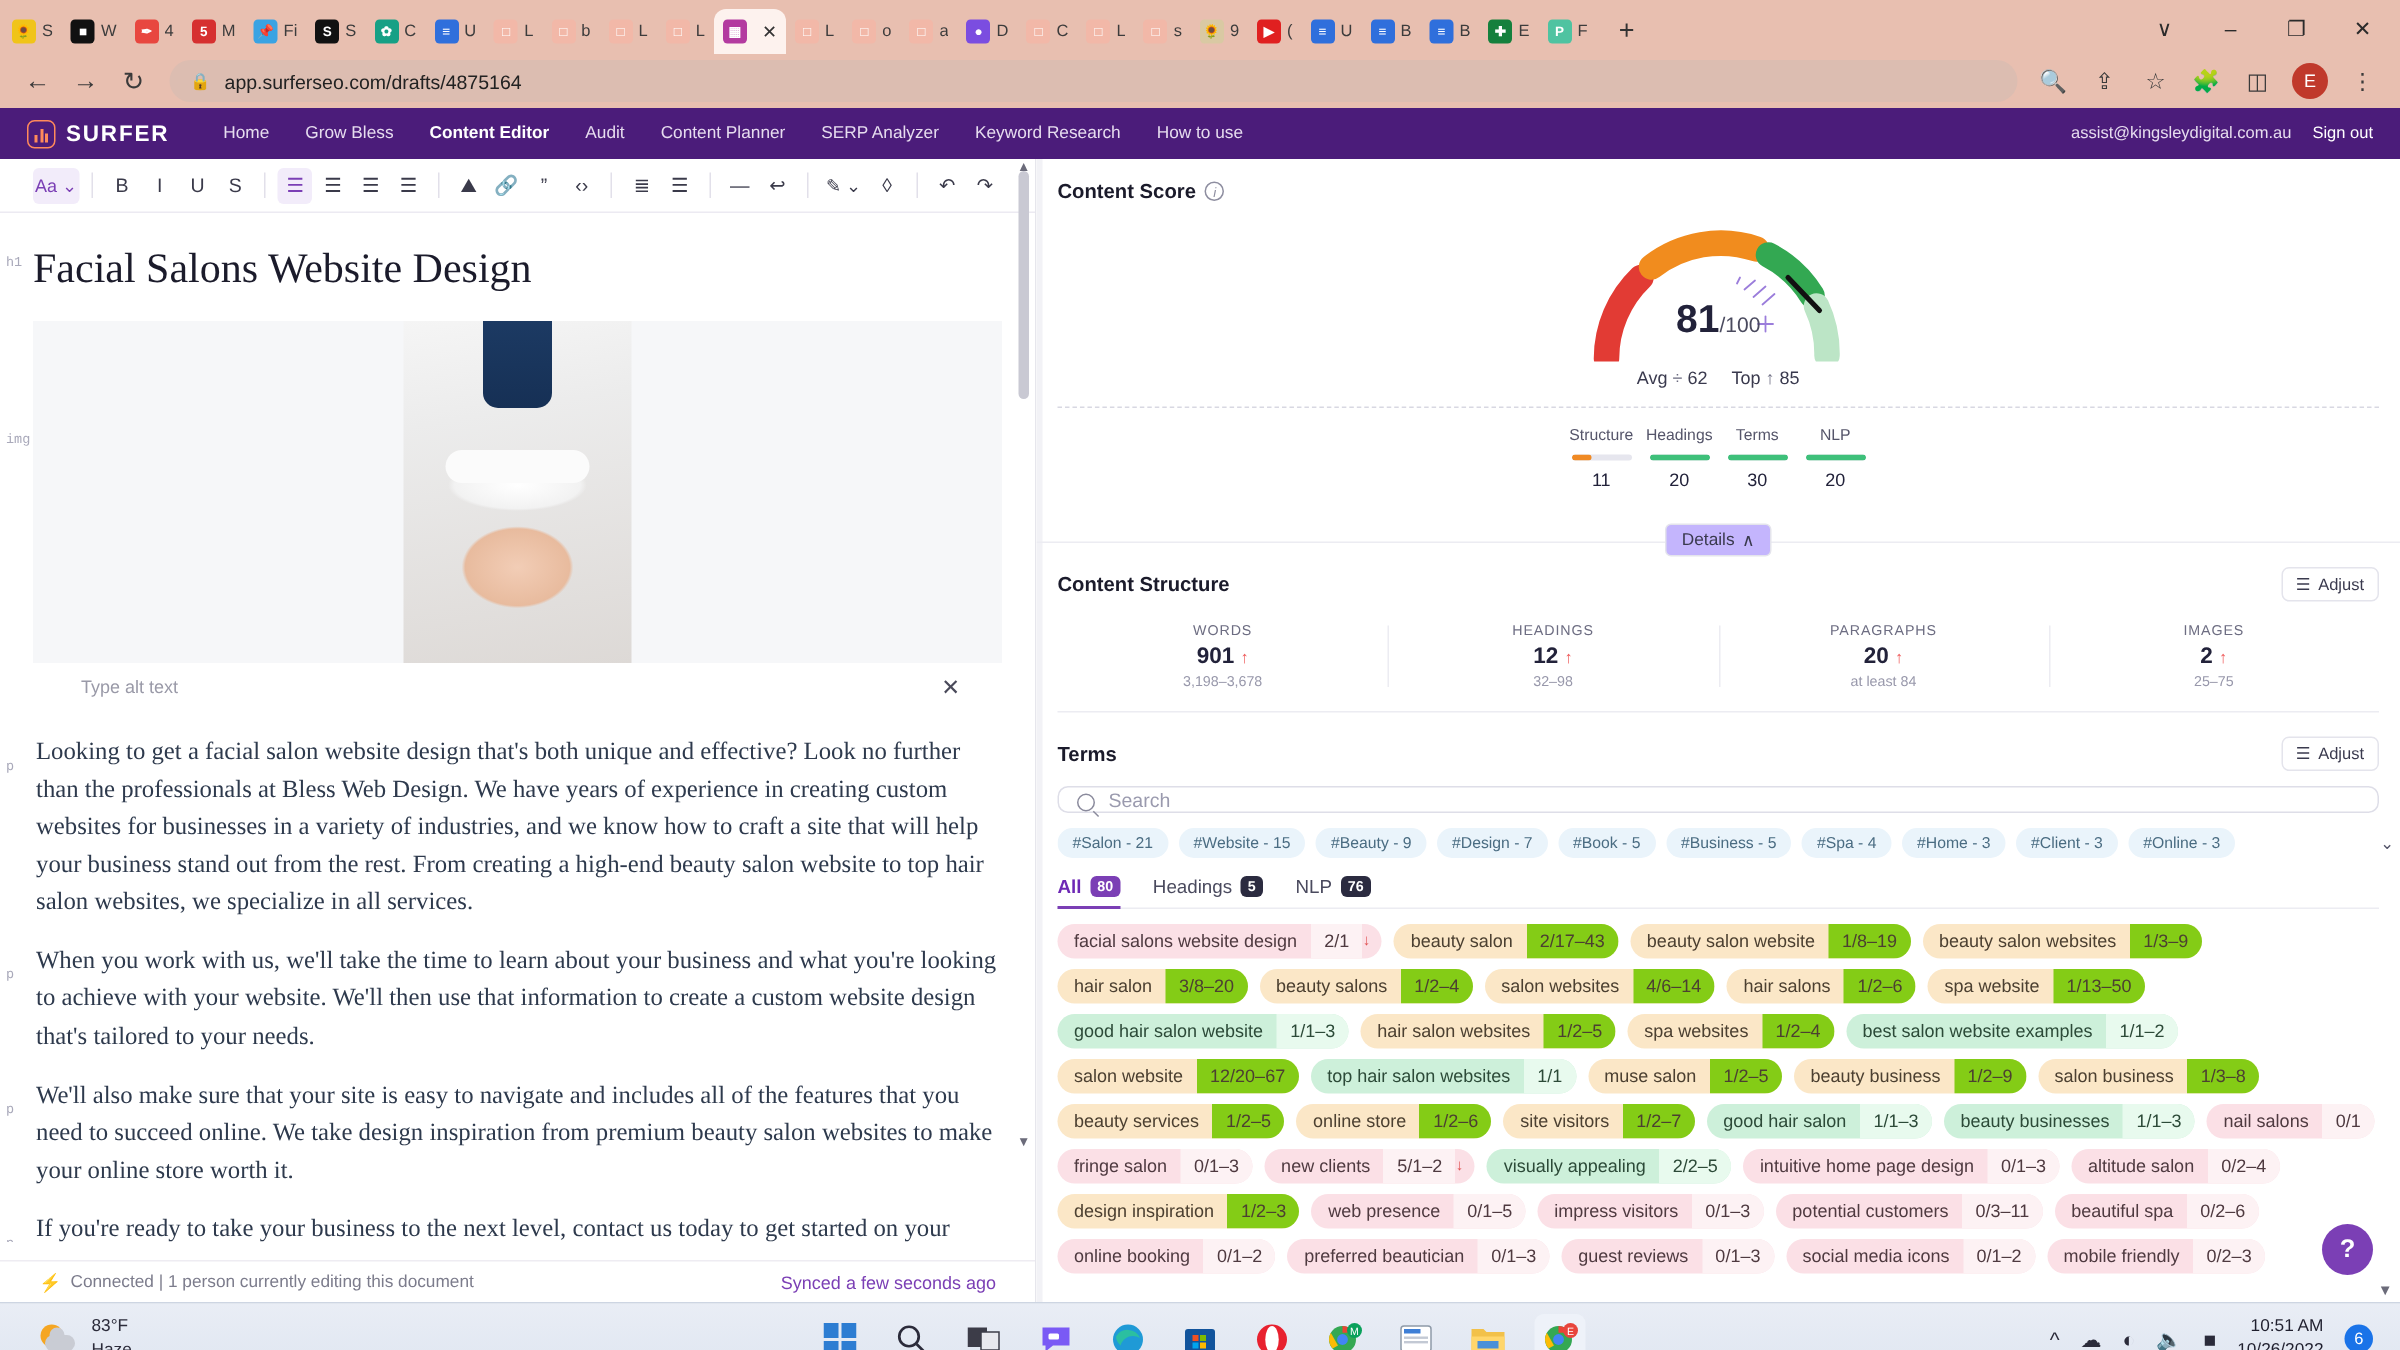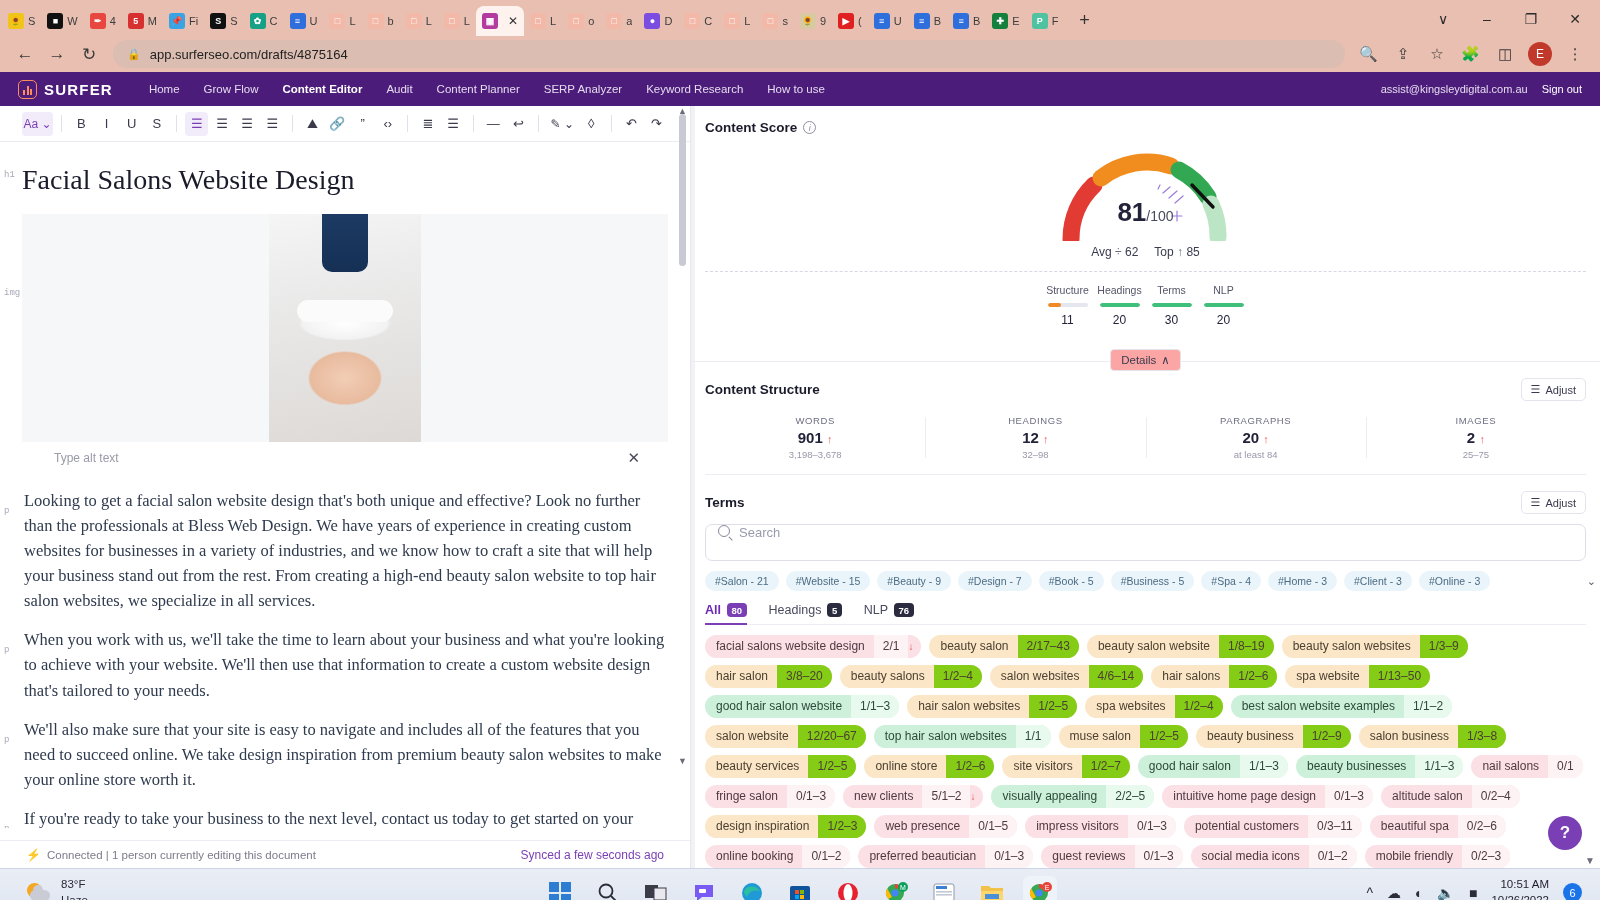--- a/index.html
+++ b/index.html
@@ -226,21 +226,21 @@
     height: 4px; border-radius: 2px; background: #e6e6ee;
     margin: 7px auto 6px auto; width: 40px; position: relative; overflow: hidden;
   }
   .metric .m-bar i { position: absolute; left: 0; top: 0; bottom: 0; display: block; border-radius: 2px; }
   .metric .m-val { font-size: 12px; color: #22223a; }
   #details-row {
     display: flex; justify-content: center; margin-top: 12px;
     border-bottom: 1px solid #ececf2; padding-bottom: 0; position: relative;
   }
   #details-btn {
-    font-size: 11.5px; color: #3a3a4e; background: #fca5a5;
+    font-size: 11.5px; color: #3a3a4e; background: #c4b5fd;
     padding: 3px 10px; border: 1px solid #e4e4ec; border-radius: 4px;
     transform: translateY(10px); display: flex; align-items: center; gap: 5px;
   }
 
   .sec-head {
     display: flex; align-items: center; justify-content: space-between;
     padding: 0 14px; margin-top: 16px;
   }
   .sec-title { font-size: 13.5px; color: #1b1b2b; font-weight: bold; }
   .adjust-btn {
@@ -256,22 +256,22 @@
     content: ""; position: absolute; left: 0; top: 2px; bottom: 2px;
     width: 1px; background: #ececf2;
   }
   .stat .s-label { font-size: 9.5px; color: #6d6d82; letter-spacing: .6px; }
   .stat .s-val { font-size: 15px; color: #22223a; font-weight: bold; margin-top: 3px; }
   .stat .s-val i { font-style: normal; font-size: 11px; color: #ef5b5b; font-weight: normal; }
   .stat .s-range { font-size: 9.5px; color: #9898ab; margin-top: 3px; }
   #structure-rule { border-top: 1px solid #ececf2; margin: 14px 14px 0 14px; }
 
   #search-box {
-    margin: 10px 14px 0 14px; height: 37px; border: 1px solid #dedee8;
-    border-radius: 7px; display: flex; align-items: flex-start; gap: 9px;
+    margin: 10px 14px 0 14px; height: 18px; border: 1px solid #dedee8;
+    border-radius: 7px; display: flex; align-items: flex-end; gap: 9px;
     padding: 0 12px;
   }
   #search-box .mag {
     width: 12px; height: 12px; border: 1.4px solid #8a8a9c; border-radius: 50%;
     position: relative;
   }
   #search-box .mag::after {
     content:""; position:absolute; right:-4px; bottom:-3px; width:5px; height:1.4px;
     background:#8a8a9c; transform: rotate(45deg);
   }
@@ -531,21 +531,21 @@
     <div id="logo">
       <div id="logo-mark">
         <i style="height:5px"></i>
           <i style="height:9px"></i>
           <i style="height:6px"></i>
       </div>
       <div id="logo-text">SURFER</div>
     </div>
     <div id="nav-links" style="display:flex;align-items:center;">
         <div class="nav-link">Home</div>
-        <div class="nav-link">Grow Flow</div>
+        <div class="nav-link">Grow Bless</div>
         <div class="nav-link active">Content Editor</div>
         <div class="nav-link">Audit</div>
         <div class="nav-link">Content Planner</div>
         <div class="nav-link">SERP Analyzer</div>
         <div class="nav-link">Keyword Research</div>
         <div class="nav-link">How to use</div>
       </div>
     <div id="nav-right">
       <div id="nav-email">assist@kingsleydigital.com.au</div>
       <div id="nav-signout">Sign out</div>

